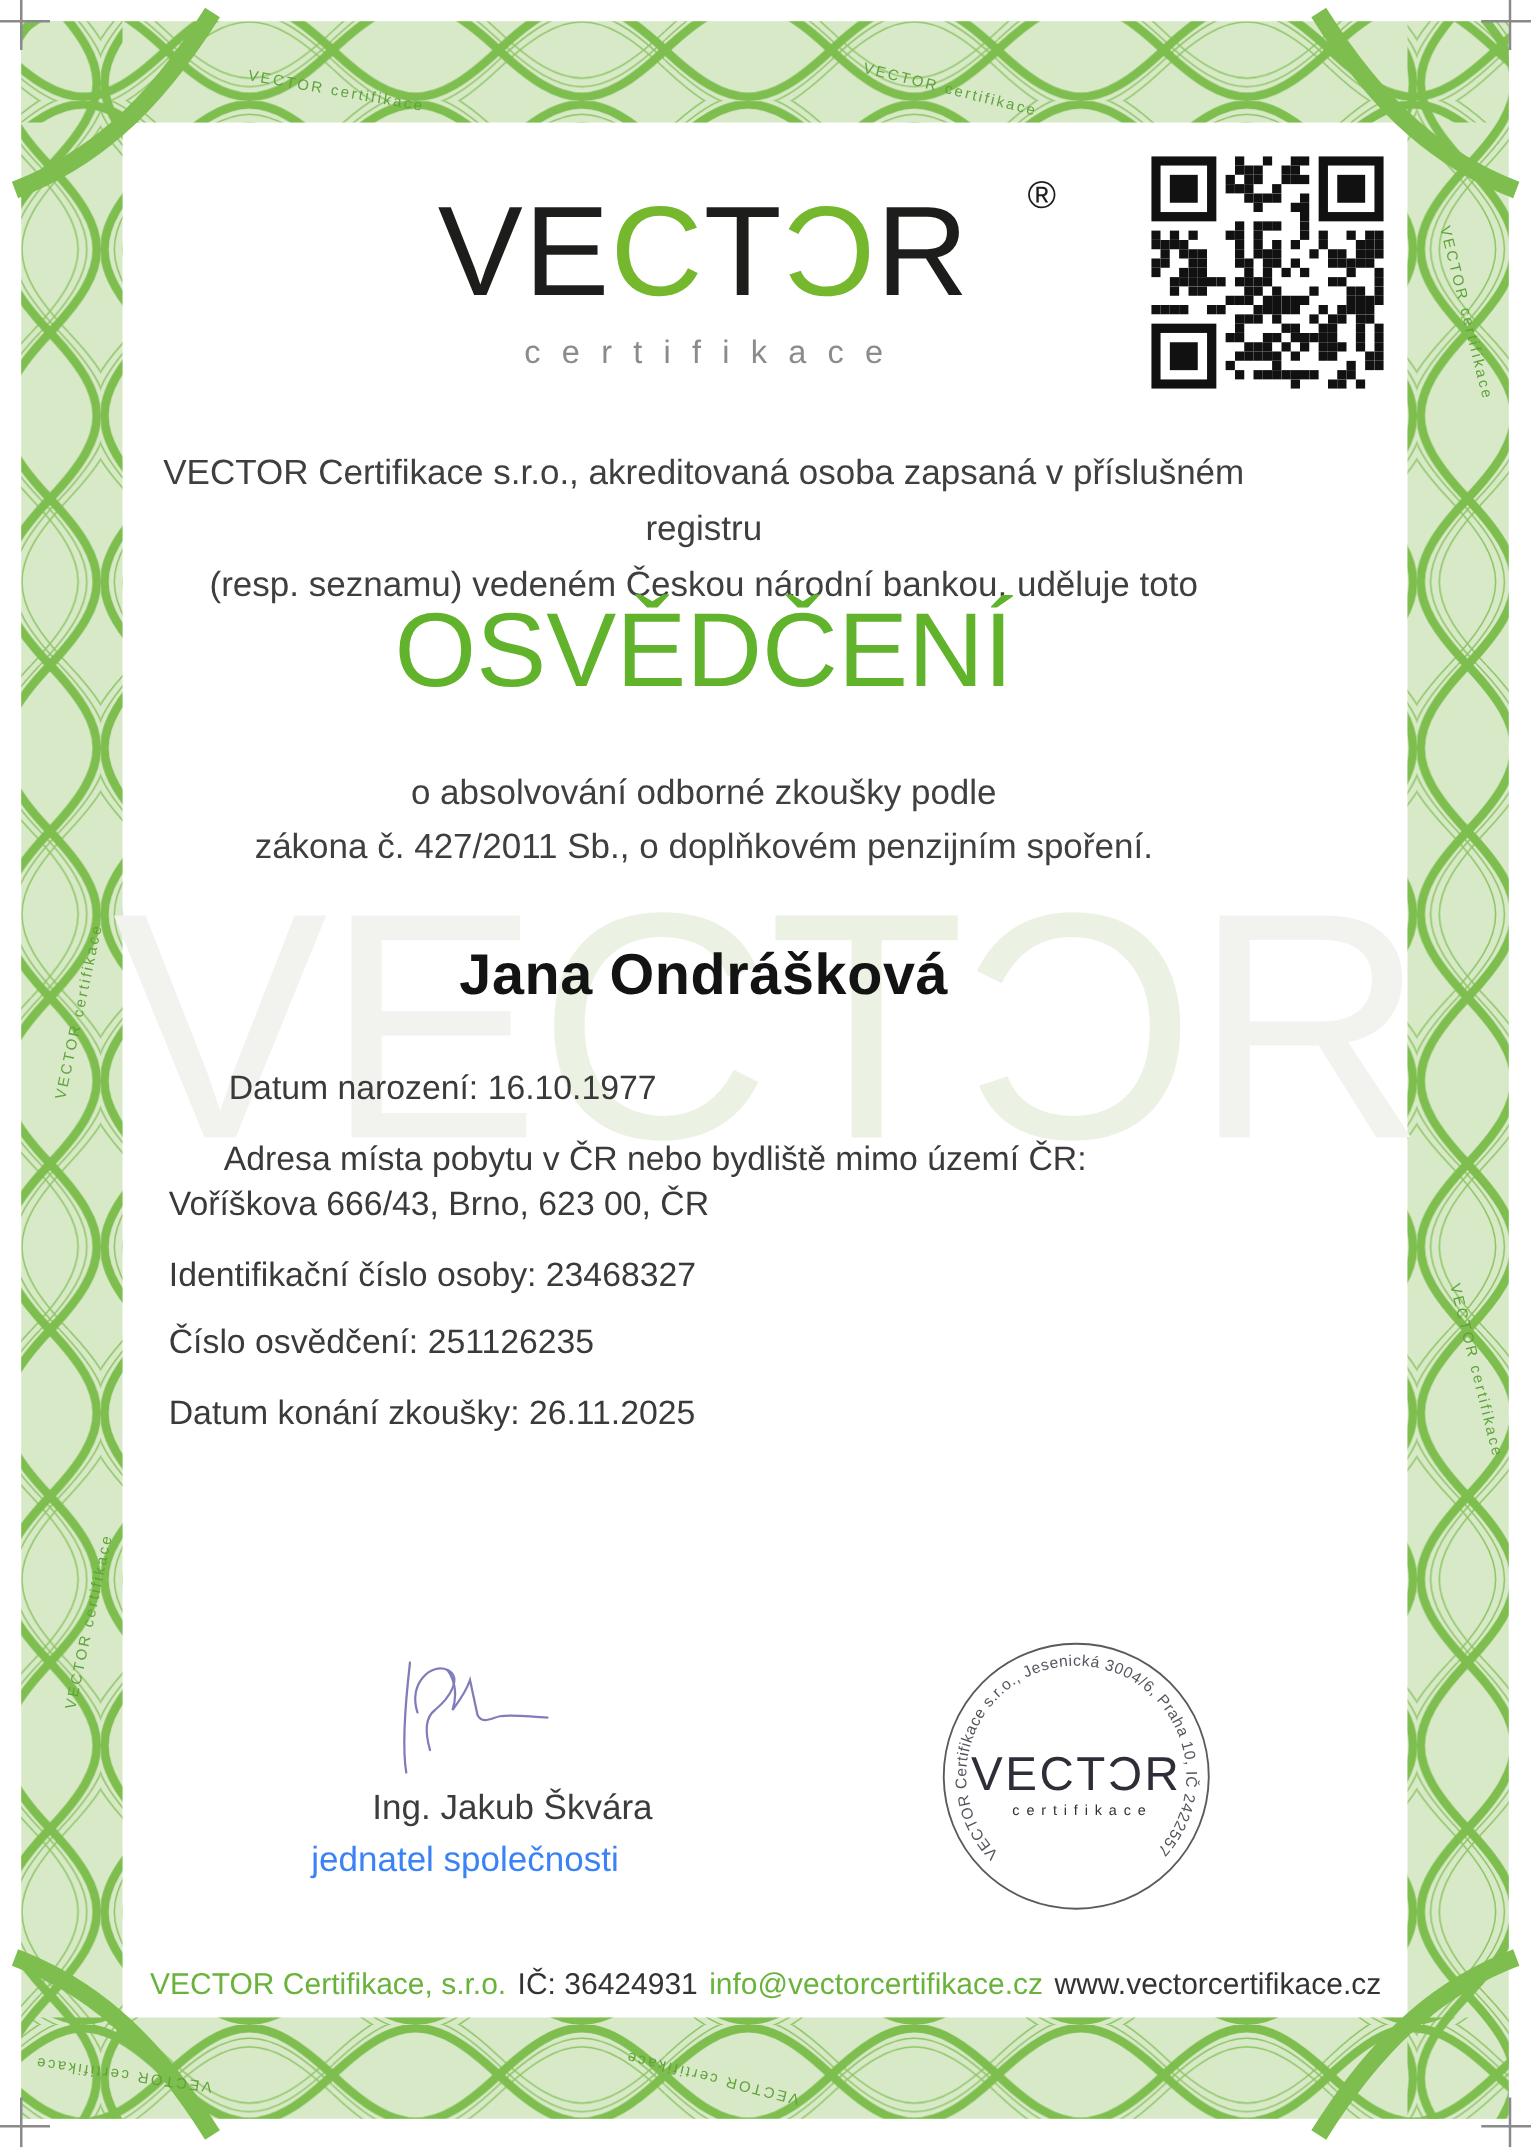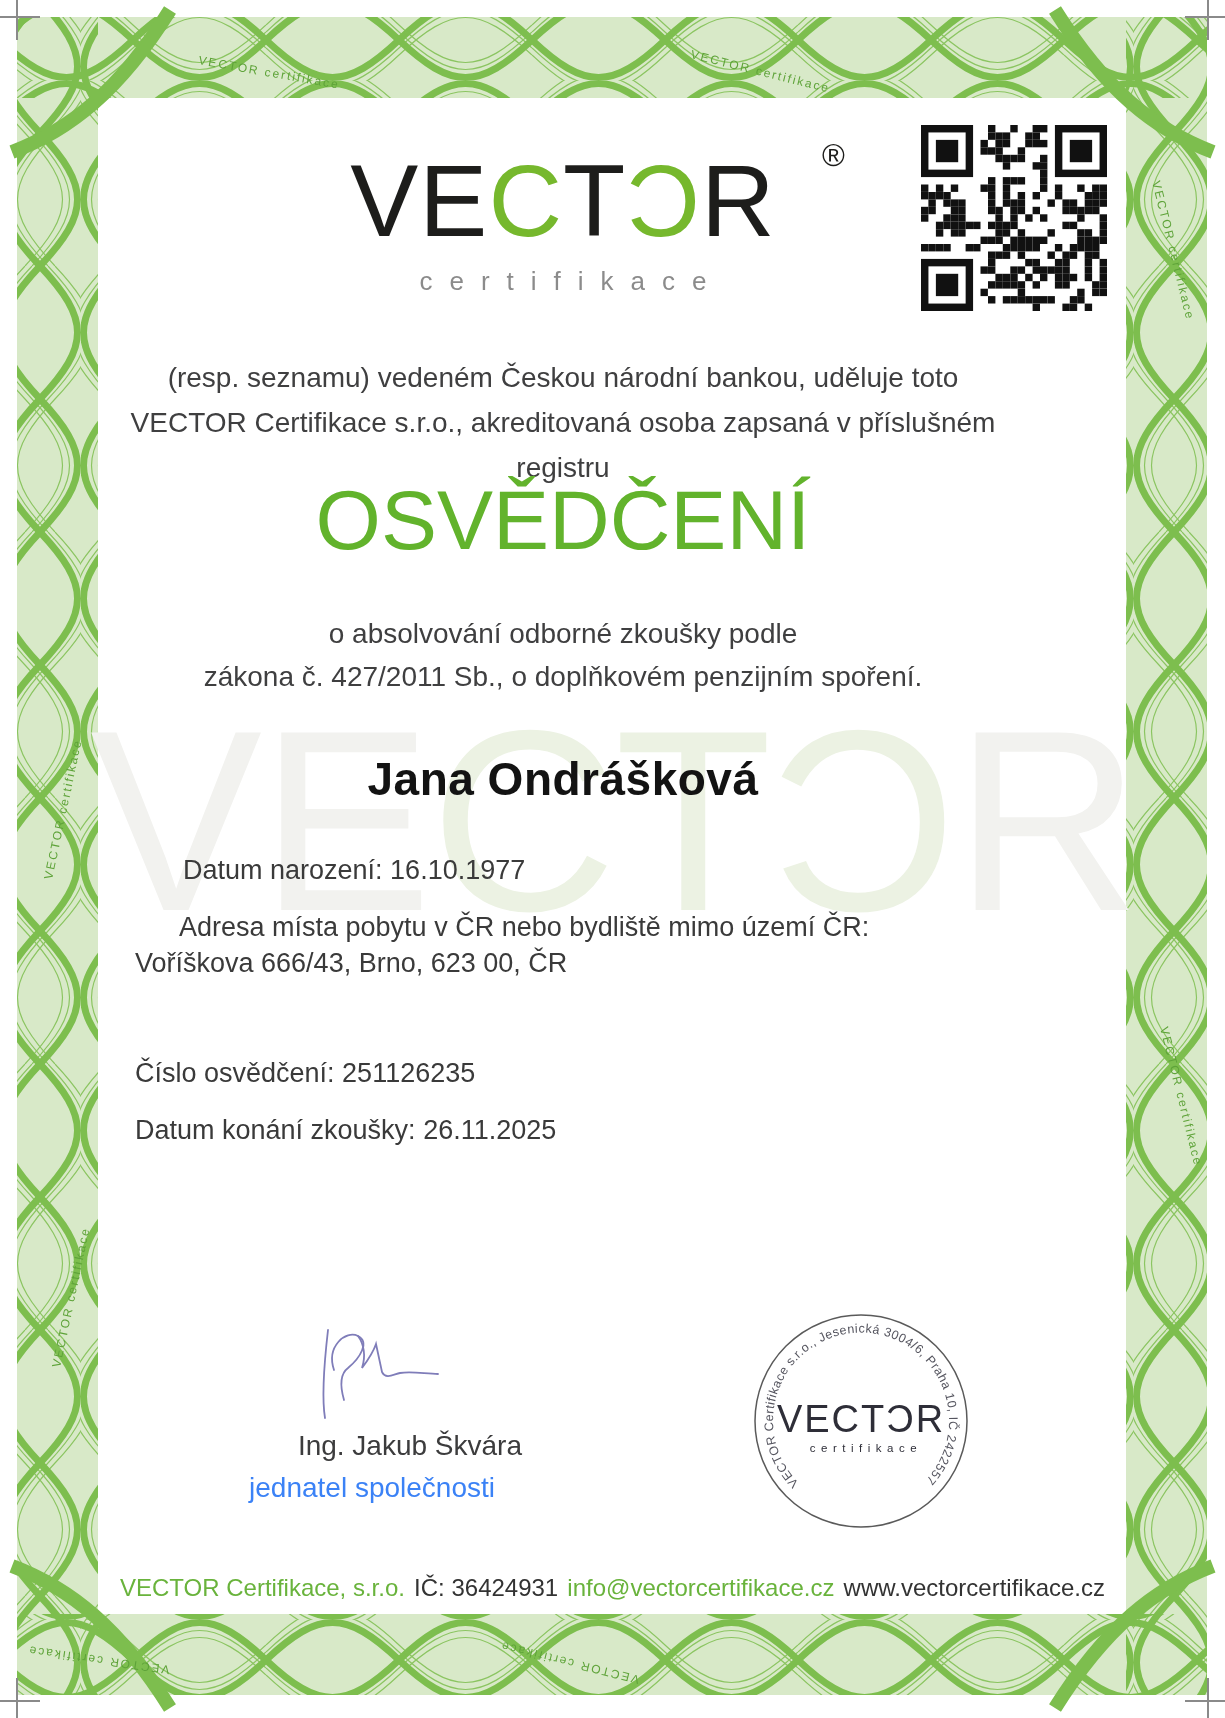--- a/index.html
+++ b/index.html
@@ -344,36 +344,37 @@
           <rect x="14.88" y="14.88" width="22.32" height="22.32" fill="#111"></rect>
           <rect x="133.92000000000002" y="0" width="52.080000000000005" height="52.080000000000005" fill="#111"></rect>
           <rect x="141.36" y="7.44" width="37.2" height="37.2" fill="#fff"></rect>
           <rect x="148.8" y="14.88" width="22.32" height="22.32" fill="#111"></rect>
           <rect x="0" y="133.92000000000002" width="52.080000000000005" height="52.080000000000005" fill="#111"></rect>
           <rect x="7.44" y="141.36" width="37.2" height="37.2" fill="#fff"></rect>
           <rect x="14.88" y="148.8" width="22.32" height="22.32" fill="#111"></rect>
         </svg></div>
 
     <div class="center-col intro">
+      <div>VECTOR Certifikace s.r.o., akreditovaná osoba zapsaná v příslušném registru</div>
       <div>(resp. seznamu) vedeném Českou národní bankou, uděluje toto</div>
-      <div>VECTOR Certifikace s.r.o., akreditovaná osoba zapsaná v příslušném registru</div>
     </div>
 
     <div class="center-col cert-title">OSVĚDČENÍ</div>
 
     <div class="center-col subtitle">
       <div>o absolvování odborné zkoušky podle</div>
       <div>zákona č. 427/2011 Sb., o doplňkovém penzijním spoření.</div>
     </div>
 
     <div class="center-col holder">Jana Ondrášková</div>
 
     <div class="detail d0">Datum narození: 16.10.1977</div>
     <div class="detail d1">Adresa místa pobytu v ČR nebo bydliště mimo území ČR:</div>
     <div class="detail d2">Voříškova 666/43, Brno, 623 00, ČR</div>
+    <div class="detail d3">Identifikační číslo osoby: 23468327</div>
     <div class="detail d4">Číslo osvědčení: 251126235</div>
     <div class="detail d5">Datum konání zkoušky: 26.11.2025</div>
 
     <svg class="sig-svg" width="150" height="110" viewBox="0 0 150 110">
       <g fill="none" stroke="#726fb2" stroke-width="1.8" stroke-linecap="round" opacity="0.9">
         <path d="M30,14 C27,40 23,78 27,102"></path>
         <path d="M36,54 C28,30 48,14 60,20 C72,26 62,42 50,52 C42,58 42,70 46,84"></path>
         <path d="M60,20 C66,28 68,40 64,52 C70,44 76,34 78,28 L84,56 C88,64 96,58 102,57 C114,55 128,58 140,58"></path>
       </g>
     </svg>

